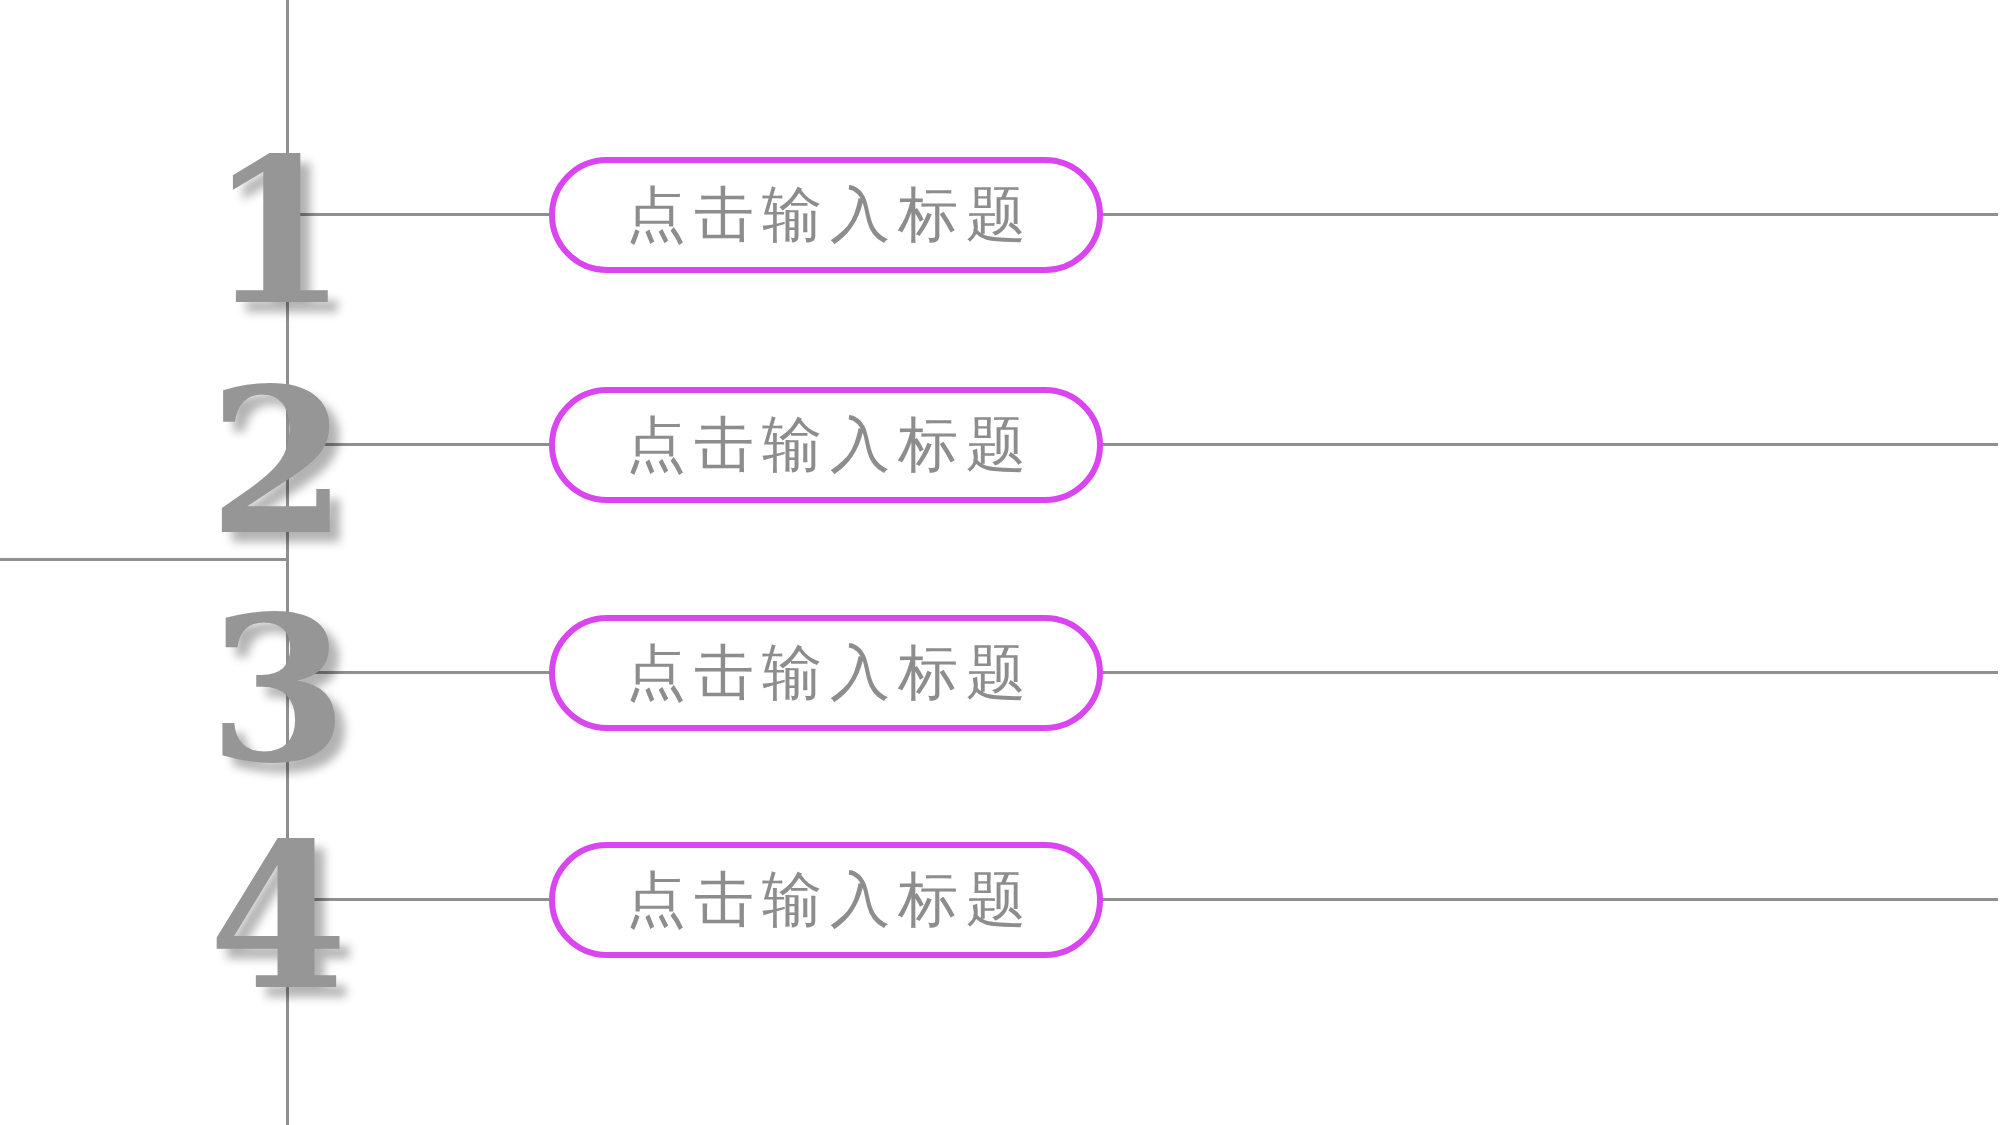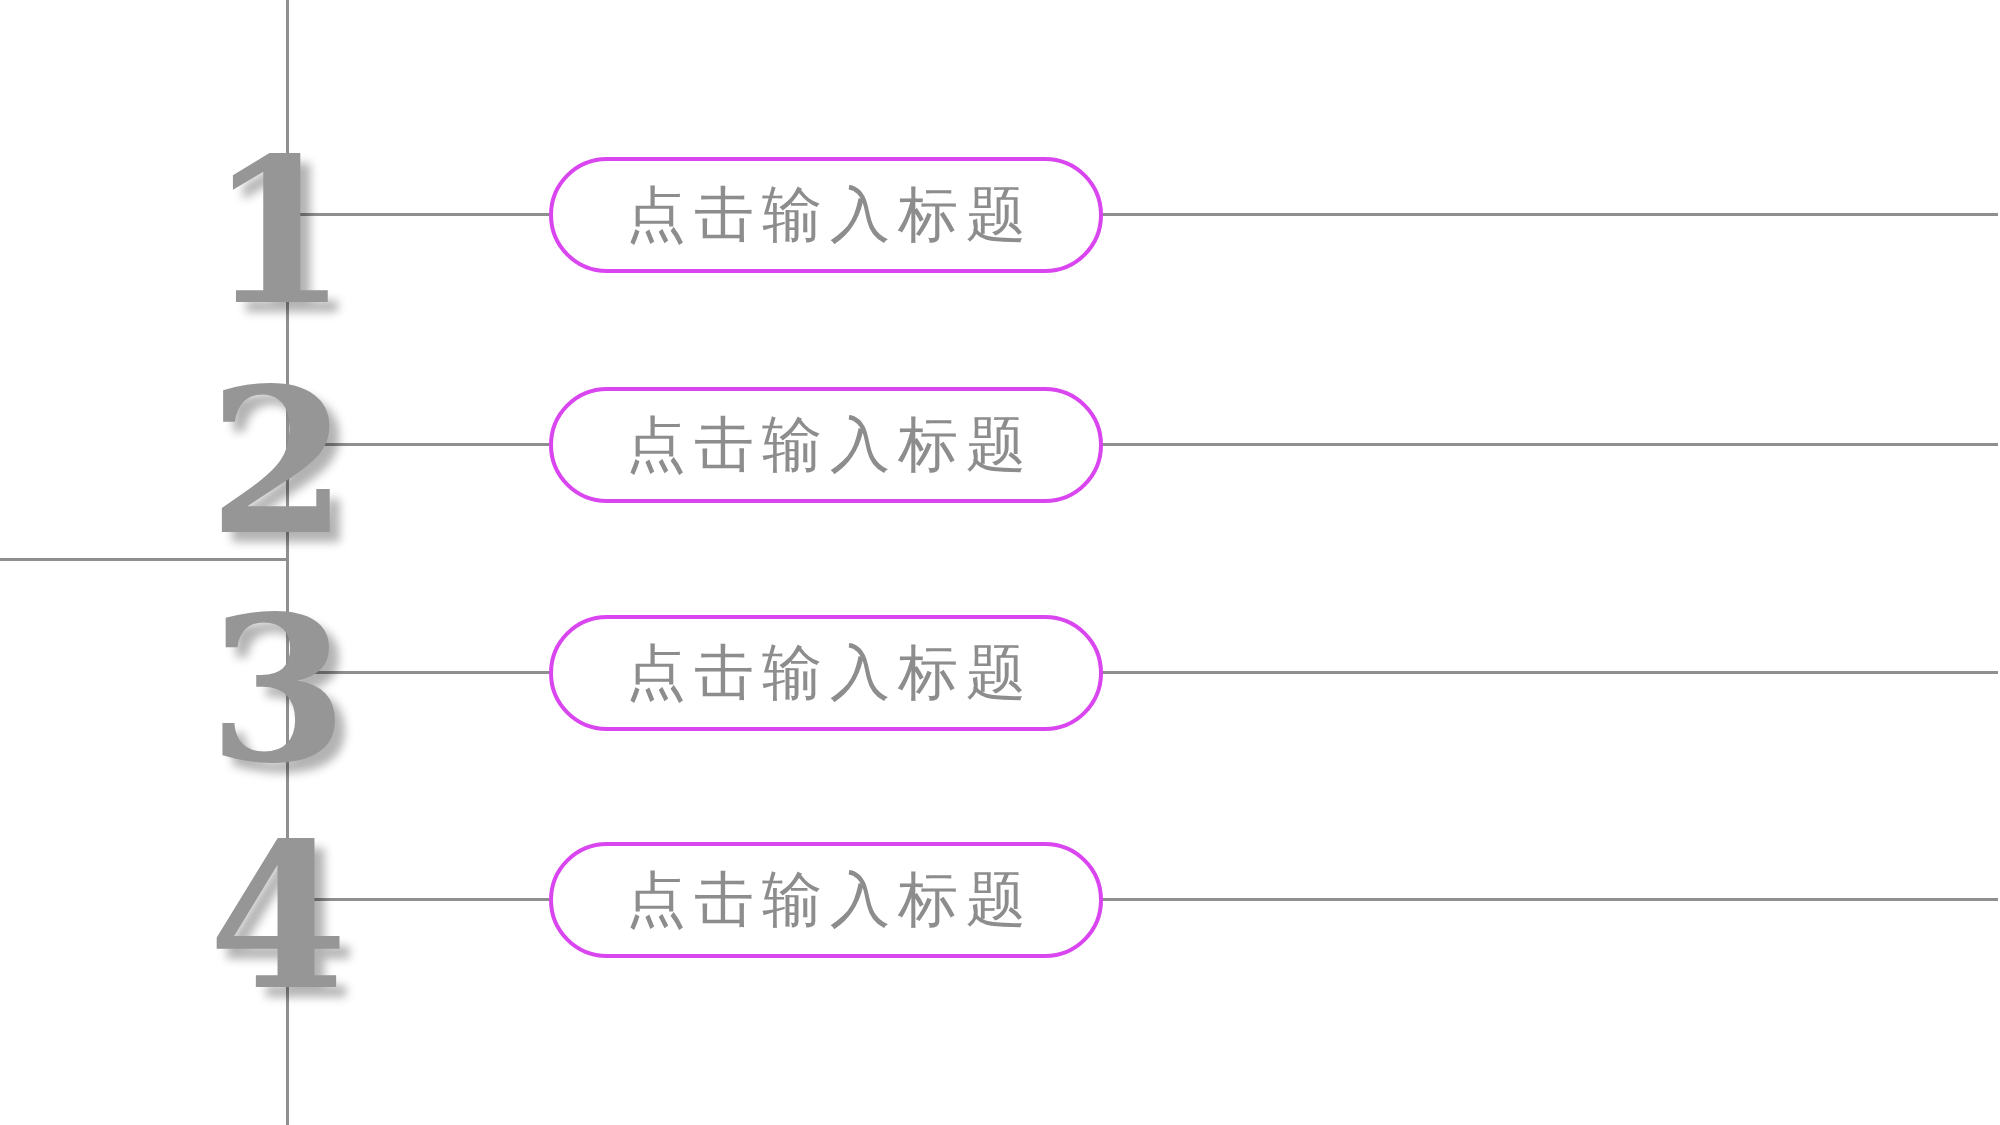--- a/index.html
+++ b/index.html
@@ -67,21 +67,21 @@
     z-index: 4;
   }
   .pill {
     position: absolute;
     left: 549px;
     top: 52px;
     width: 554px;
     height: 116px;
     box-sizing: border-box;
     background: #ffffff;
-    border: 4px solid #d946ef;
+    border: 6px solid #d946ef;
     border-radius: 60px;
     display: flex;
     align-items: center;
     justify-content: center;
     z-index: 3;
     cursor: text;
   }
   .pill span {
     font-size: 60px;
     letter-spacing: 8px;

